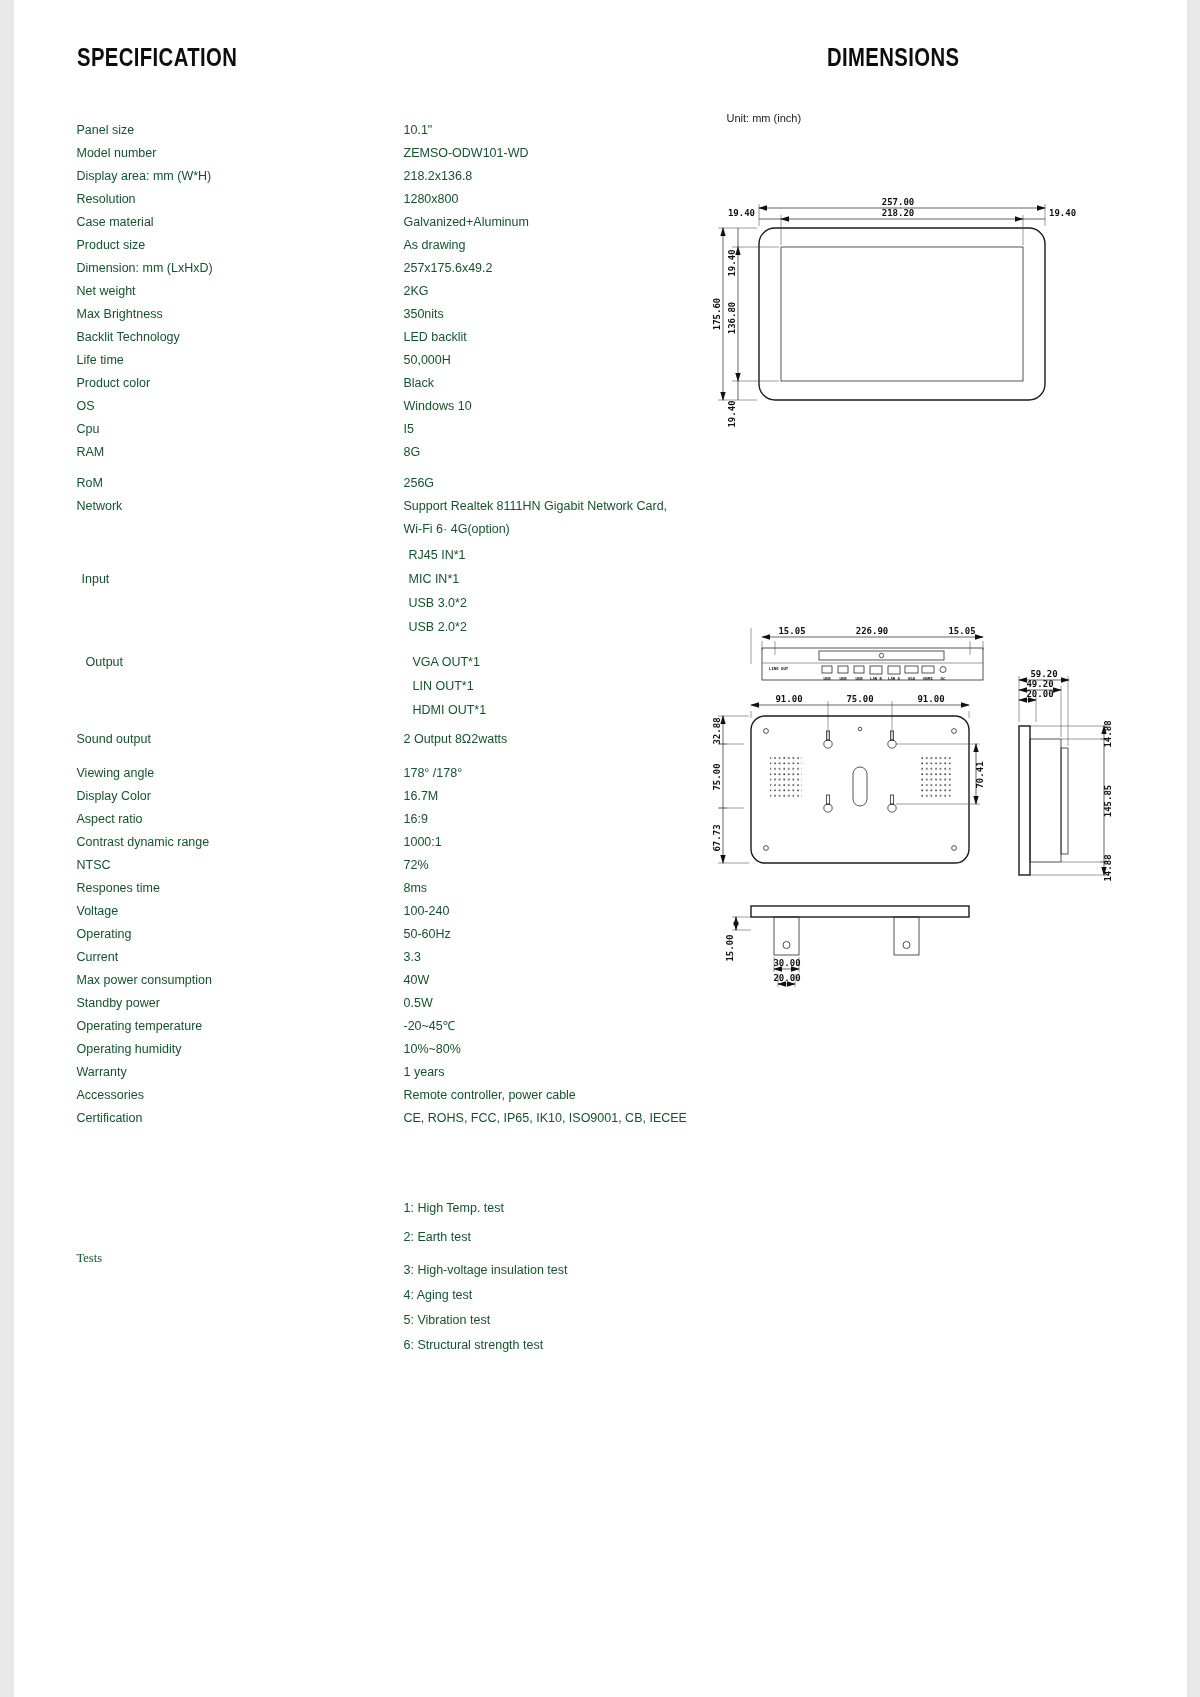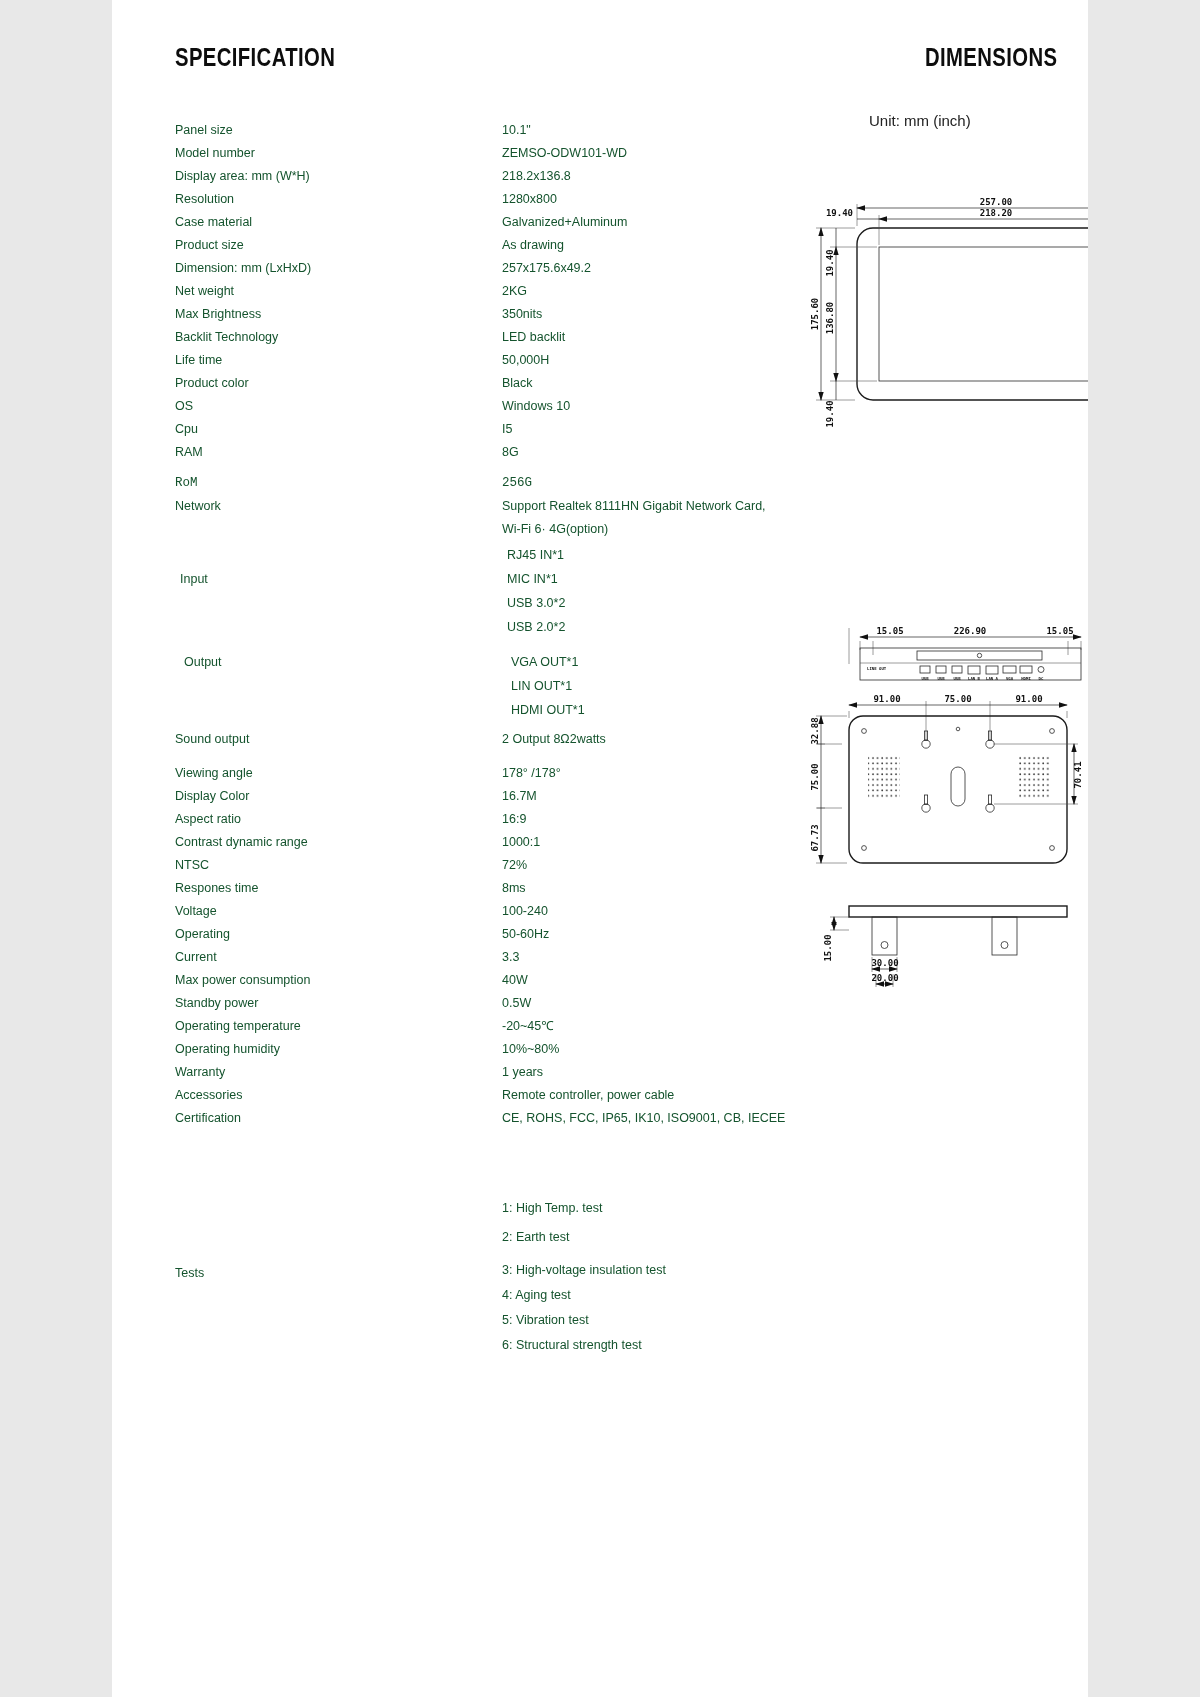--- a/index.html
+++ b/index.html
@@ -1,20 +1,20 @@
 <!DOCTYPE html>
 <html><head>
 <meta charset="utf-8">
 <style>
   html,body{margin:0;padding:0;background:#e8e8e8;}
-  .page{position:relative;width:976px;height:1697px;background:#ffffff;margin:0 auto;
+  .page{position:relative;width:1173px;height:1697px;background:#ffffff;margin:0 auto;
         font-family:"Liberation Sans",sans-serif;overflow:hidden;}
   .h1{position:absolute;top:42px;font-weight:900;font-size:26px;color:#0d0d0d;
       transform:scaleX(0.78);transform-origin:left top;letter-spacing:0.5px;white-space:nowrap;}
-  .unit-note{position:absolute;left:757px;top:112px;font-size:15px;color:#222;}
+  .unit-note{position:absolute;left:713px;top:112px;font-size:11px;color:#222;}
   .spec-table{position:absolute;left:63px;top:119px;width:660px;font-size:12.5px;color:#14532d;}
   .spec-row{display:flex;align-items:flex-start;}
   .spec-label{width:327px;flex:none;line-height:23px;white-space:nowrap;}
   .spec-values{flex:1;}
   .spec-value{line-height:23px;white-space:nowrap;}
   svg{position:absolute;left:0;top:0;}
   .ln2{fill:none;stroke:#1b1b1b;stroke-width:1.4px;}
   .ln1{fill:none;stroke:#2a2a2a;stroke-width:0.8px;}
   .lx{fill:none;stroke:#4a4a4a;stroke-width:0.55px;}
   .ld{fill:none;stroke:#222;stroke-width:0.7px;}
@@ -114,21 +114,21 @@
         <div class="spec-values">
           <div class="spec-value">I5</div>
         </div>
       </div>
       <div class="spec-row">
         <div class="spec-label">RAM</div>
         <div class="spec-values">
           <div class="spec-value">8G</div>
         </div>
       </div>
-      <div class="spec-row" style="margin-top: 8px; font-family: Liberation Mono, monospace;">
+      <div class="spec-row" style="margin-top: 8px;">
         <div class="spec-label">RoM</div>
         <div class="spec-values">
           <div class="spec-value">256G</div>
         </div>
       </div>
       <div class="spec-row">
         <div class="spec-label">Network</div>
         <div class="spec-values">
           <div class="spec-value">Support Realtek 8111HN Gigabit Network Card,</div>
           <div class="spec-value">Wi-Fi 6· 4G(option)</div>
@@ -247,21 +247,21 @@
           <div class="spec-value">Remote controller, power cable</div>
         </div>
       </div>
       <div class="spec-row">
         <div class="spec-label">Certification</div>
         <div class="spec-values">
           <div class="spec-value">CE, ROHS, FCC, IP65, IK10, ISO9001, CB, IECEE</div>
         </div>
       </div>
       <div class="spec-row" style="margin-top: 67px;">
-        <div class="spec-label" style="margin-top: 65px;">Tests</div>
+        <div class="spec-label" style="margin-top: 50px; font-family: Liberation Serif, serif;">Tests</div>
         <div class="spec-values">
           <div class="spec-value">1: High Temp. test</div>
           <div class="spec-value" style="margin-top: 6px;">2: Earth test</div>
           <div class="spec-value" style="margin-top: 10px;">3: High-voltage insulation test</div>
           <div class="spec-value" style="margin-top: 2px;">4: Aging test</div>
           <div class="spec-value" style="margin-top: 2px;">5: Vibration test</div>
           <div class="spec-value" style="margin-top: 2px;">6: Structural strength test</div>
         </div>
       </div>
     </div>

